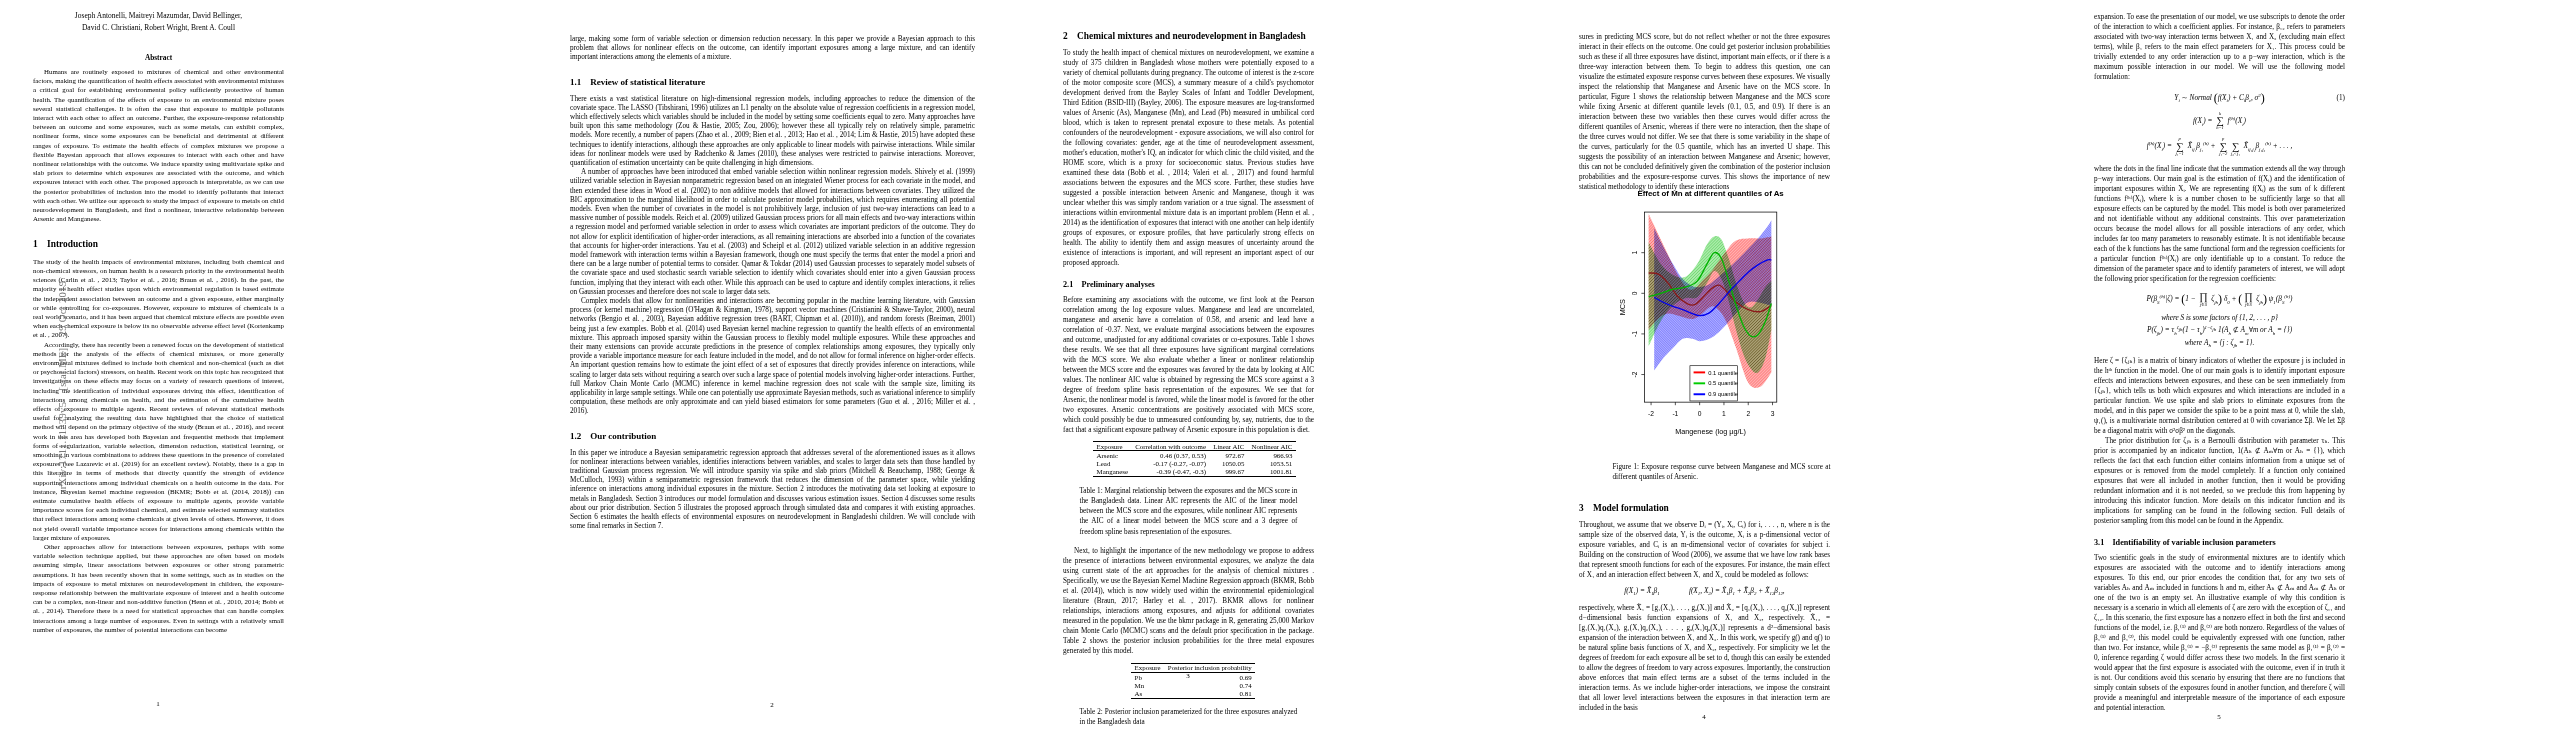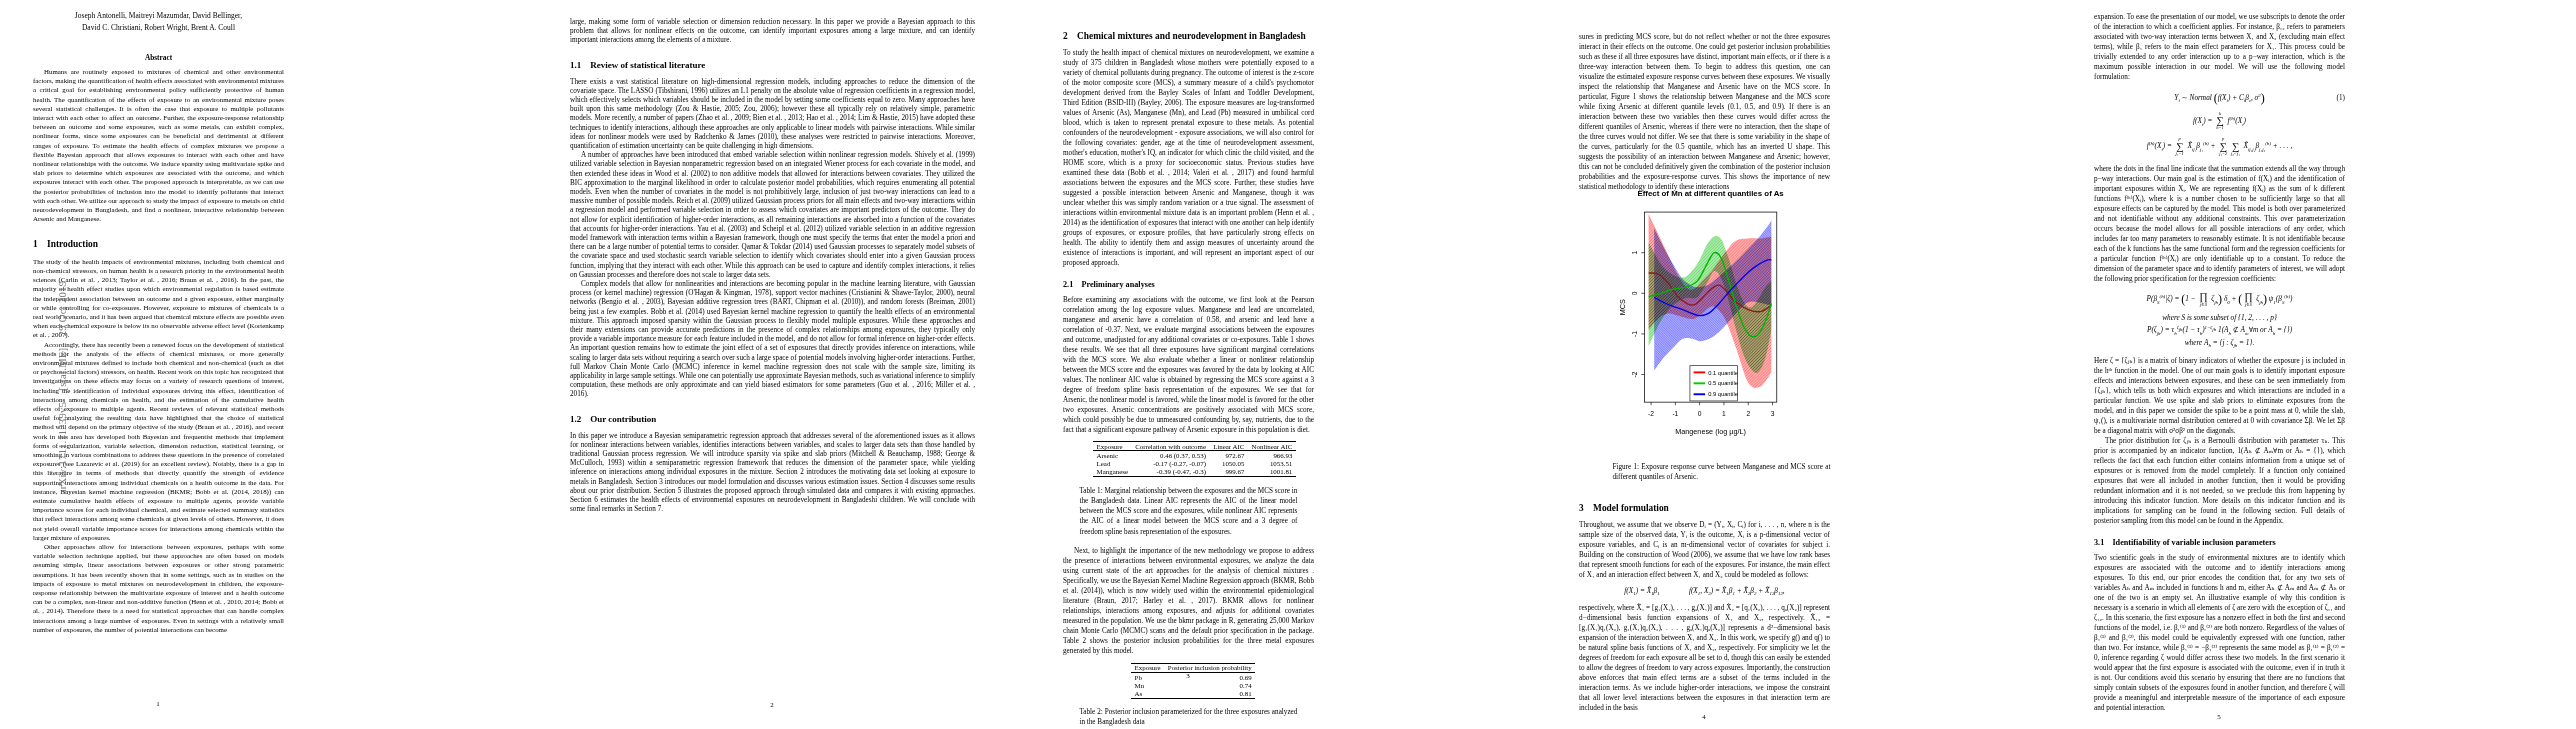--- a/index.html
+++ b/index.html
@@ -51,21 +51,21 @@
     <p class="body" style="margin-top:4.9px;text-indent:11px">Humans are routinely exposed to mixtures of chemical and other environmental factors, making the quantification of health effects associated with environmental mixtures a critical goal for establishing environmental policy sufficiently protective of human health. The quantification of the effects of exposure to an environmental mixture poses several statistical challenges. It is often the case that exposure to multiple pollutants interact with each other to affect an outcome. Further, the exposure-response relationship between an outcome and some exposures, such as some metals, can exhibit complex, nonlinear forms, since some exposures can be beneficial and detrimental at different ranges of exposure. To estimate the health effects of complex mixtures we propose a flexible Bayesian approach that allows exposures to interact with each other and have nonlinear relationships with the outcome. We induce sparsity using multivariate spike and slab priors to determine which exposures are associated with the outcome, and which exposures interact with each other. The proposed approach is interpretable, as we can use the posterior probabilities of inclusion into the model to identify pollutants that interact with each other. We utilize our approach to study the impact of exposure to metals on child neurodevelopment in Bangladesh, and find a nonlinear, interactive relationship between Arsenic and Manganese.</p>
     <h2 class="sec">1 Introduction</h2>
     <p class="body">The study of the health impacts of environmental mixtures, including both chemical and non-chemical stressors, on human health is a research priority in the environmental health sciences (Carlin et al. , 2013; Taylor et al. , 2016; Braun et al. , 2016). In the past, the majority of health effect studies upon which environmental regulation is based estimate the independent association between an outcome and a given exposure, either marginally or while controlling for co-exposures. However, exposure to mixtures of chemicals is a real world scenario, and it has been argued that chemical mixture effects are possible even when each chemical exposure is below its no observable adverse effect level (Kortenkamp et al. , 2007).</p>
     <p class="body ind">Accordingly, there has recently been a renewed focus on the development of statistical methods for the analysis of the effects of chemical mixtures, or more generally environmental mixtures defined to include both chemical and non-chemical (such as diet or psychosocial factors) stressors, on health. Recent work on this topic has recognized that investigations on these effects may focus on a variety of research questions of interest, including the identification of individual exposures driving this effect, identification of interactions among chemicals on health, and the estimation of the cumulative health effects of exposure to multiple agents. Recent reviews of relevant statistical methods useful for analyzing the resulting data have highlighted that the choice of statistical method will depend on the primary objective of the study (Braun et al. , 2016), and recent work in this area has developed both Bayesian and frequentist methods that implement forms of regularization, variable selection, dimension reduction, statistical learning, or smoothing in various combinations to address these questions in the presence of correlated exposures (see Lazarevic et al. (2019) for an excellent review). Notably, there is a gap in this literature in terms of methods that directly quantify the strength of evidence supporting interactions among individual chemicals on a health outcome in the data. For instance, Bayesian kernel machine regression (BKMR; Bobb et al. (2014, 2018)) can estimate cumulative health effects of exposure to multiple agents, provide variable importance scores for each individual chemical, and estimate selected summary statistics that reflect interactions among some chemicals at given levels of others. However, it does not yield overall variable importance scores for interactions among chemicals within the larger mixture of exposures.</p>
     <p class="body ind">Other approaches allow for interactions between exposures, perhaps with some variable selection technique applied, but these approaches are often based on models assuming simple, linear associations between exposures or other strong parametric assumptions. It has been recently shown that in some settings, such as in studies on the impacts of exposure to metal mixtures on neurodevelopment in children, the exposure-response relationship between the multivariate exposure of interest and a health outcome can be a complex, non-linear and non-additive function (Henn et al. , 2010, 2014; Bobb et al. , 2014). Therefore there is a need for statistical approaches that can handle complex interactions among a large number of exposures. Even in settings with a relatively small number of exposures, the number of potential interactions can become</p>
   </div>
   <div class="pageno" style="left:152px;top:700px">1</div>
 </div>
 
 <div class="sheet" id="p2">
-  <div class="content" style="padding-top:18px">
+  <div class="content" style="padding-top:35px">
     <p class="b2">large, making some form of variable selection or dimension reduction necessary. In this paper we provide a Bayesian approach to this problem that allows for nonlinear effects on the outcome, can identify important exposures among a large mixture, and can identify important interactions among the elements of a mixture.</p>
     <h2 class="subsec" style="font-size:9px;margin:14.6px 0 7.3px 0">1.1 Review of statistical literature</h2>
     <p class="b2">There exists a vast statistical literature on high-dimensional regression models, including approaches to reduce the dimension of the covariate space. The LASSO (Tibshirani, 1996) utilizes an L1 penalty on the absolute value of regression coefficients in a regression model, which effectively selects which variables should be included in the model by setting some coefficients equal to zero. Many approaches have built upon this same methodology (Zou &amp; Hastie, 2005; Zou, 2006); however these all typically rely on relatively simple, parametric models. More recently, a number of papers (Zhao et al. , 2009; Bien et al. , 2013; Hao et al. , 2014; Lim &amp; Hastie, 2015) have adopted these techniques to identify interactions, although these approaches are only applicable to linear models with pairwise interactions. While similar ideas for nonlinear models were used by Radchenko &amp; James (2010), these analyses were restricted to pairwise interactions. Moreover, quantification of estimation uncertainty can be quite challenging in high dimensions.</p>
     <p class="b2 ind">A number of approaches have been introduced that embed variable selection within nonlinear regression models. Shively et al. (1999) utilized variable selection in Bayesian nonparametric regression based on an integrated Wiener process for each covariate in the model, and then extended these ideas in Wood et al. (2002) to non additive models that allowed for interactions between covariates. They utilized the BIC approximation to the marginal likelihood in order to calculate posterior model probabilities, which requires enumerating all potential models. Even when the number of covariates in the model is not prohibitively large, inclusion of just two-way interactions can lead to a massive number of possible models. Reich et al. (2009) utilized Gaussian process priors for all main effects and two-way interactions within a regression model and performed variable selection in order to assess which covariates are important predictors of the outcome. They do not allow for explicit identification of higher-order interactions, as all remaining interactions are absorbed into a function of the covariates that accounts for higher-order interactions. Yau et al. (2003) and Scheipl et al. (2012) utilized variable selection in an additive regression model framework with interaction terms within a Bayesian framework, though one must specify the terms that enter the model a priori and there can be a large number of potential terms to consider. Qamar &amp; Tokdar (2014) used Gaussian processes to separately model subsets of the covariate space and used stochastic search variable selection to identify which covariates should enter into a given Gaussian process function, implying that they interact with each other. While this approach can be used to capture and identify complex interactions, it relies on Gaussian processes and therefore does not scale to larger data sets.</p>
     <p class="b2 ind">Complex models that allow for nonlinearities and interactions are becoming popular in the machine learning literature, with Gaussian process (or kernel machine) regression (O'Hagan &amp; Kingman, 1978), support vector machines (Cristianini &amp; Shawe-Taylor, 2000), neural networks (Bengio et al. , 2003), Bayesian additive regression trees (BART, Chipman et al. (2010)), and random forests (Breiman, 2001) being just a few examples. Bobb et al. (2014) used Bayesian kernel machine regression to quantify the health effects of an environmental mixture. This approach imposed sparsity within the Gaussian process to flexibly model multiple exposures. While these approaches and their many extensions can provide accurate predictions in the presence of complex relationships among exposures, they typically only provide a variable importance measure for each feature included in the model, and do not allow for formal inference on higher-order effects. An important question remains how to estimate the joint effect of a set of exposures that directly provides inference on interactions, while scaling to larger data sets without requiring a search over such a large space of potential models involving higher-order interactions. Further, full Markov Chain Monte Carlo (MCMC) inference in kernel machine regression does not scale with the sample size, limiting its applicability in large sample settings. While one can potentially use approximate Bayesian methods, such as variational inference to simplify computation, these methods are only approximate and can yield biased estimators for some parameters (Guo et al. , 2016; Miller et al. , 2016).</p>
     <h2 class="subsec" style="font-size:9px;margin:14.6px 0 7.3px 0">1.2 Our contribution</h2>
     <p class="b2">In this paper we introduce a Bayesian semiparametric regression approach that addresses several of the aforementioned issues as it allows for nonlinear interactions between variables, identifies interactions between variables, and scales to larger data sets than those handled by traditional Gaussian process regression. We will introduce sparsity via spike and slab priors (Mitchell &amp; Beauchamp, 1988; George &amp; McCulloch, 1993) within a semiparametric regression framework that reduces the dimension of the parameter space, while yielding inference on interactions among individual exposures in the mixture. Section 2 introduces the motivating data set looking at exposure to metals in Bangladesh. Section 3 introduces our model formulation and discusses various estimation issues. Section 4 discusses some results about our prior distribution. Section 5 illustrates the proposed approach through simulated data and compares it with existing approaches. Section 6 estimates the health effects of environmental exposures on neurodevelopment in Bangladeshi children. We will conclude with some final remarks in Section 7.</p>
   </div>
   <div class="pageno" style="left:251px;top:701px">2</div>
 </div>
@@ -235,21 +235,21 @@
           <span class="lim">j₂&lt;j₁</span>
         </span> X̃<sub>ij₁j₂</sub>β<sub>j₁j₂</sub><sup>(h)</sup> + . . . ,</div>
     <p class="b3" style="margin-top:7.3px">where the dots in the final line indicate that the summation extends all the way through p−way interactions. Our main goal is the estimation of f(Xᵢ) and the identification of important exposures within Xᵢ. We are representing f(Xᵢ) as the sum of k different functions f⁽ʰ⁾(Xᵢ), where k is a number chosen to be sufficiently large so that all exposure effects can be captured by the model. This model is both over parameterized and not identifiable without any additional constraints. This over parameterization occurs because the model allows for all possible interactions of any order, which includes far too many parameters to reasonably estimate. It is not identifiable because each of the k functions has the same functional form and the regression coefficients for a particular function f⁽ʰ⁾(Xᵢ) are only identifiable up to a constant. To reduce the dimension of the parameter space and to identify parameters of interest, we will adopt the following prior specification for the regression coefficients:</p>
     <div class="eq" style="margin-top:8.5px">P(β<sub>S</sub><sup>(h)</sup>|ζ) = <span class="bigp">(</span>1 − <span class="bigop">
           <span class="op">∏</span>
           <span class="lim">j∈S</span>
         </span> ζ<sub>jh</sub><span class="bigp">)</span> δ<sub>0</sub> + <span class="bigp">(</span><span class="bigop">
           <span class="op">∏</span>
           <span class="lim">j∈S</span>
         </span> ζ<sub>jh</sub><span class="bigp">)</span> ψ<sub>1</sub>(β<sub>S</sub><sup>(h)</sup>)</div>
-    <div class="eq" style="margin:2.4px 0">where S is some subset of {1, 2, . . . , p}</div>
+    <div class="eq" style="margin:2.4px 0">where S is some factors of {1, 2, . . . , p}</div>
     <div class="eq" style="margin:2.4px 0">P(ζ<sub>jh</sub>) = τ<sub>h</sub><sup>ζ<sub>jh</sub></sup>(1 − τ<sub>h</sub>)<sup>1−ζ<sub>jh</sub></sup> 1(A<sub>h</sub> ⊄ A<sub>m</sub>∀m or A<sub>h</sub> = {})</div>
     <div class="eq" style="margin:2.4px 0 7.3px 0">where A<sub>h</sub> = {j : ζ<sub>jh</sub> = 1}.</div>
     <p class="b3">Here ζ = {ζⱼₕ} is a matrix of binary indicators of whether the exposure j is included in the hᵗʰ function in the model. One of our main goals is to identify important exposure effects and interactions between exposures, and these can be seen immediately from {ζⱼₕ}, which tells us both which exposures and which interactions are included in a particular function. We use spike and slab priors to eliminate exposures from the model, and in this paper we consider the spike to be a point mass at 0, while the slab, ψ₁(), is a multivariate normal distribution centered at 0 with covariance Σβ. We let Σβ be a diagonal matrix with σ²σβ² on the diagonals.</p>
     <p class="b3 ind">The prior distribution for ζⱼₕ is a Bernoulli distribution with parameter τₕ. This prior is accompanied by an indicator function, 1(Aₕ ⊄ Aₘ∀m or Aₕ = {}), which reflects the fact that each function either contains information from a unique set of exposures or is removed from the model completely. If a function only contained exposures that were all included in another function, then it would be providing redundant information and it is not needed, so we preclude this from happening by introducing this indicator function. More details on this indicator function and its implications for sampling can be found in the following section. Full details of posterior sampling from this model can be found in the Appendix.</p>
     <h2 class="subsec">3.1 Identifiability of variable inclusion parameters</h2>
     <p class="b3">Two scientific goals in the study of environmental mixtures are to identify which exposures are associated with the outcome and to identify interactions among exposures. To this end, our prior encodes the condition that, for any two sets of variables Aₕ and Aₘ included in functions h and m, either Aₕ ⊄ Aₘ and Aₘ ⊄ Aₕ or one of the two is an empty set. An illustrative example of why this condition is necessary is a scenario in which all elements of ζ are zero with the exception of ζ₁₁ and ζ₁₂. In this scenario, the first exposure has a nonzero effect in both the first and second functions of the model, i.e. β₁⁽¹⁾ and β₁⁽²⁾ are both nonzero. Regardless of the values of β₁⁽¹⁾ and β₁⁽²⁾, this model could be equivalently expressed with one function, rather than two. For instance, while β₁⁽¹⁾ = −β₁⁽²⁾ represents the same model as β₁⁽¹⁾ = β₁⁽²⁾ = 0, inference regarding ζ would differ across these two models. In the first scenario it would appear that the first exposure is associated with the outcome, even if in truth it is not. Our conditions avoid this scenario by ensuring that there are no functions that simply contain subsets of the exposures found in another function, and therefore ζ will provide a meaningful and interpretable measure of the importance of each exposure and potential interaction.</p>
 
   </div>
   <div class="pageno" style="left:152px;top:713px">5</div>
 </div>

